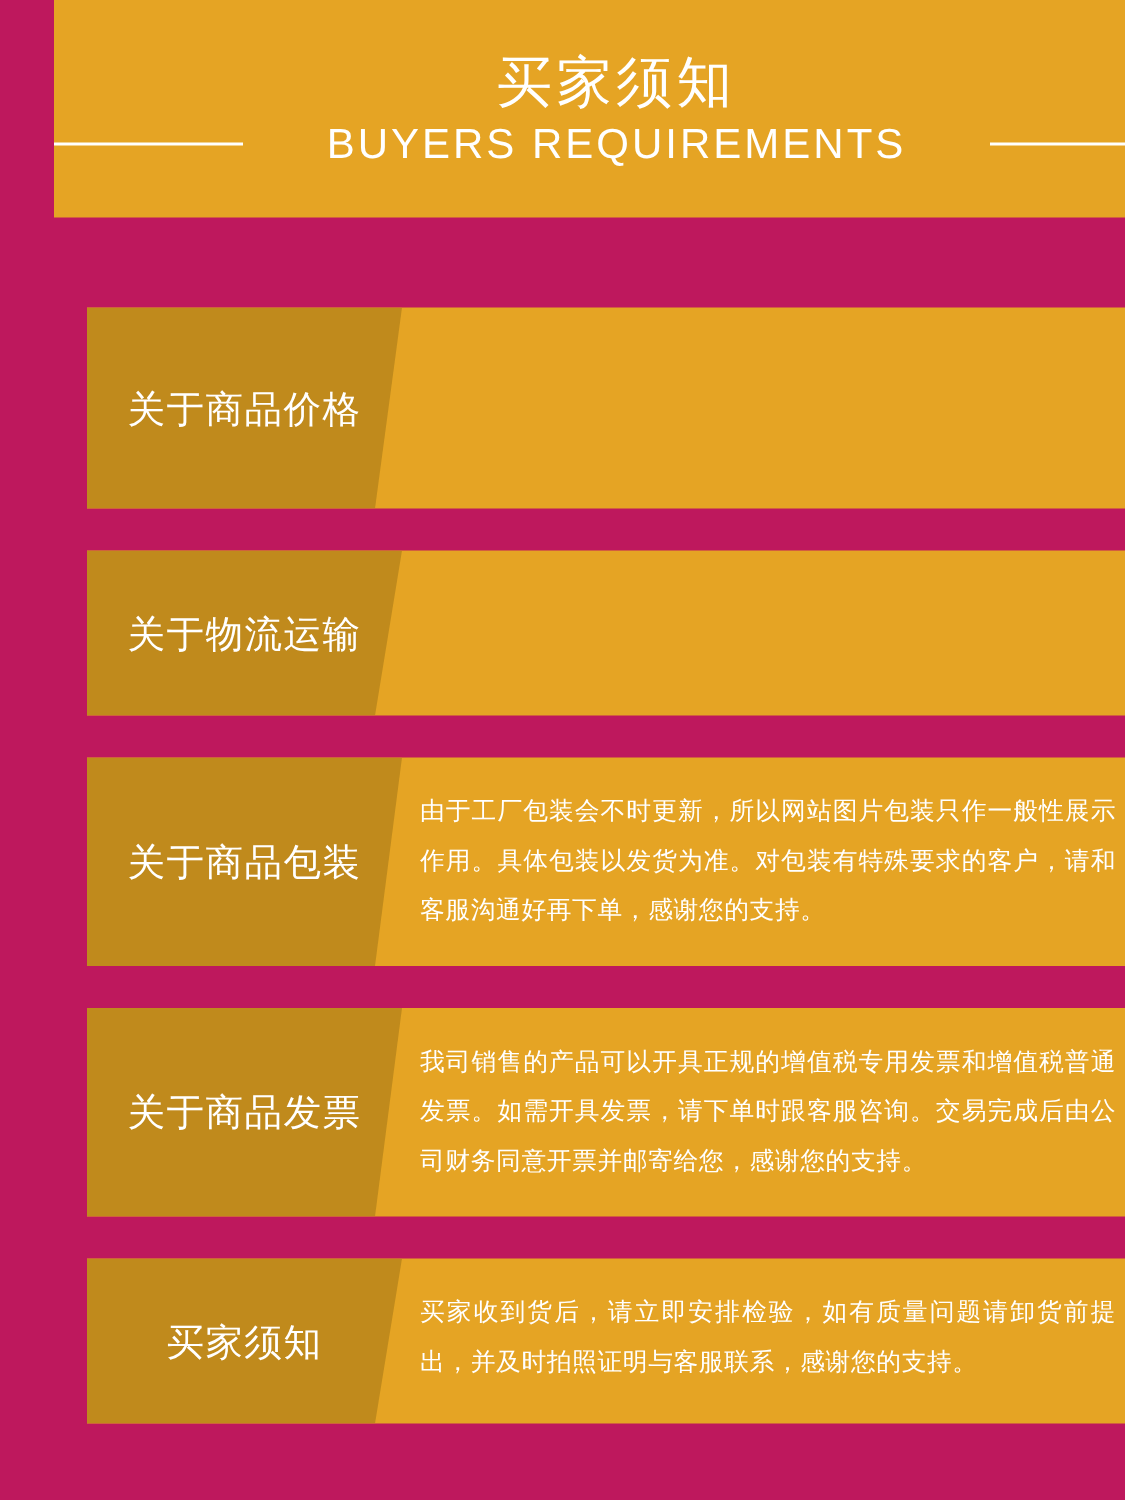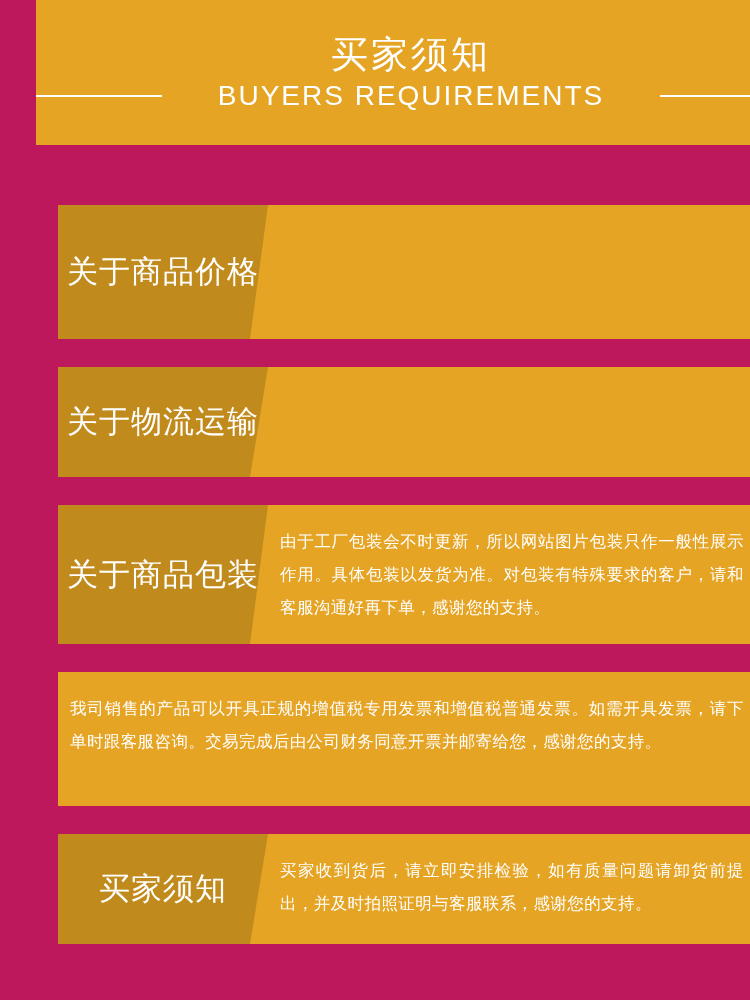--- a/index.html
+++ b/index.html
@@ -86,21 +86,21 @@
     background: #e5a424;
   }
   .item-label {
     position: relative;
     flex: 0 0 210px;
     background: #c08a1c;
     display: flex;
     align-items: center;
     justify-content: center;
     color: #ffffff;
-    font-size: 31px;
+    font-size: 25px;
     letter-spacing: 1px;
     box-sizing: border-box;
     padding: 0 8px;
     clip-path: polygon(0 0, 100% 0, calc(100% - 18px) 100%, 0 100%);
   }
   .item-body {
     flex: 1 1 auto;
     color: #ffffff;
     font-size: 16.5px;
     line-height: 2.0;
@@ -142,20 +142,21 @@
     <div class="item h2">
       <div class="item-label">关于物流运输</div>
     </div>
 
     <div class="item h3">
       <div class="item-label">关于商品包装</div>
       <div class="item-body">由于工厂包装会不时更新，所以网站图片包装只作一般性展示作用。具体包装以发货为准。对包装有特殊要求的客户，请和客服沟通好再下单，感谢您的支持。</div>
     </div>
 
     <div class="item h4">
+      <div class="item-label">关于商品发票</div>
       <div class="item-body">我司销售的产品可以开具正规的增值税专用发票和增值税普通发票。如需开具发票，请下单时跟客服咨询。交易完成后由公司财务同意开票并邮寄给您，感谢您的支持。</div>
     </div>
 
     <div class="item h5">
       <div class="item-label">买家须知</div>
       <div class="item-body">买家收到货后，请立即安排检验，如有质量问题请卸货前提出，并及时拍照证明与客服联系，感谢您的支持。</div>
     </div>
 
   </div>
 </div>

